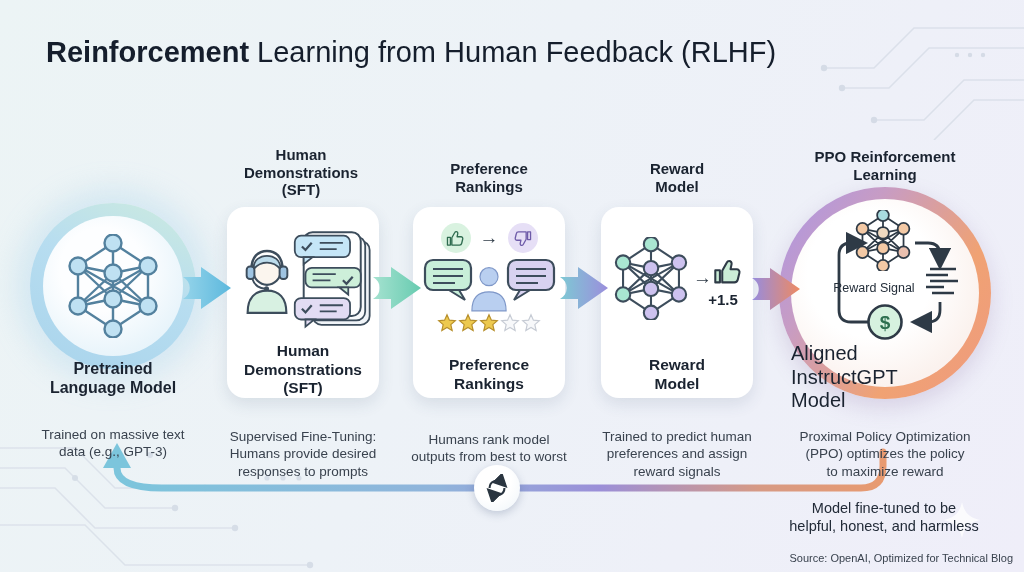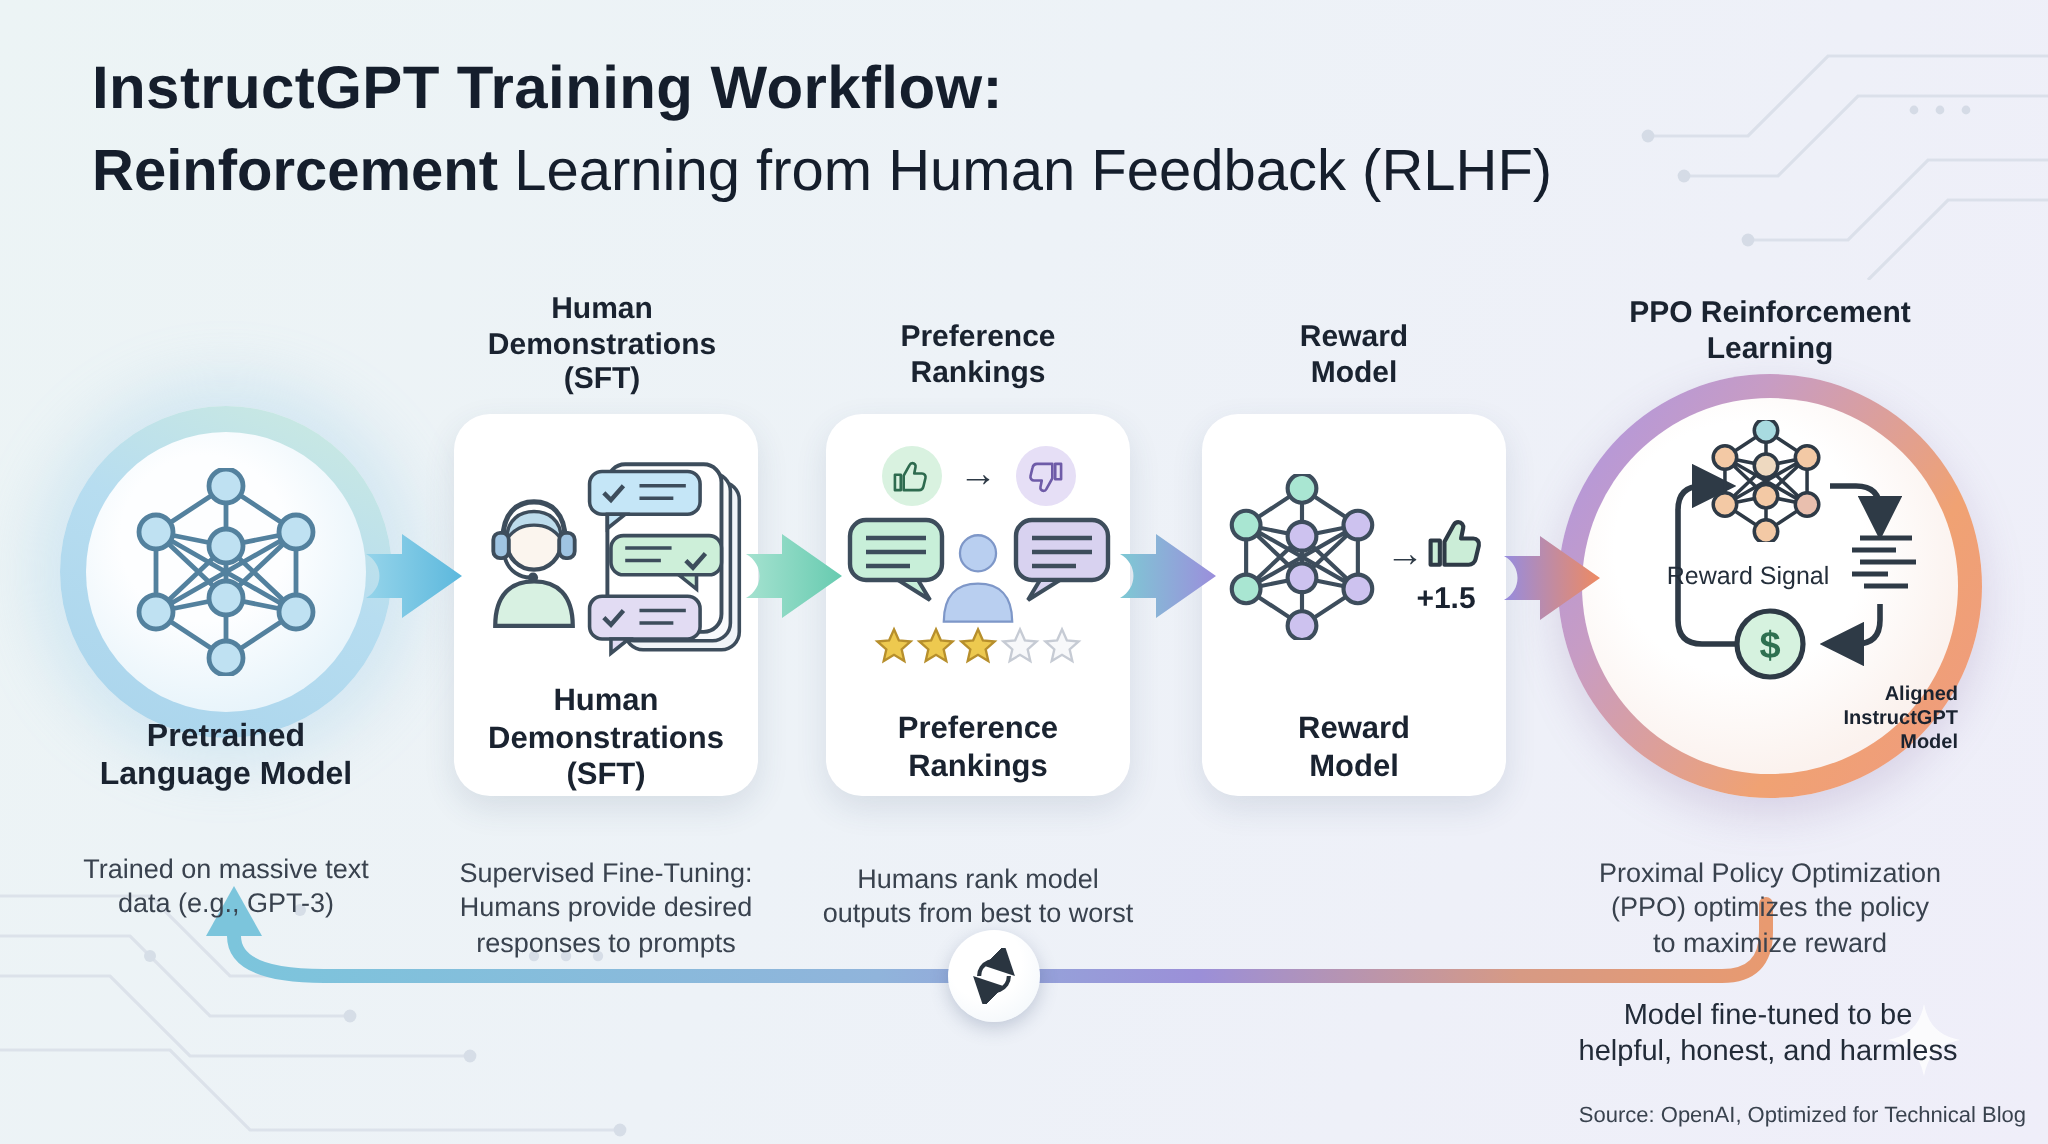--- a/index.html
+++ b/index.html
@@ -49,21 +49,21 @@
   .star.empty path{fill:#f7f8fa;stroke:#c6cbd4;stroke-width:1.4;}
   .rank-text{position:absolute;left:0;top:126px;width:100%;text-align:center;font-size:16px;font-weight:700;color:#1a2330;}
   
   .reward-value{position:absolute;left:96px;top:84px;width:52px;text-align:center;font-size:15px;font-weight:700;color:#1a2330;}
   
   .ppo-ring{left:779px;top:187px;width:212px;height:212px;border-radius:50%;
     background:linear-gradient(125deg,#ab96e6 0%,#c79cc4 30%,#f0a273 68%,#ef9a80 100%);
     box-shadow:0 8px 22px rgba(130,100,160,.22);z-index:2;}
   .ppo-inner{position:absolute;left:12px;top:12px;width:188px;height:188px;border-radius:50%;
     background:radial-gradient(circle at 42% 40%,#ffffff 40%,#fbf2ee 72%,#f4edf6 100%);}
-  .ppo-label{position:absolute;left:0;top:143px;width:100%;text-align:right;font-size:10px;font-weight:700;color:#1a2330;line-height:1.18;}
+  .ppo-label{position:absolute;left:0;top:143px;width:100%;text-align:left;font-size:20px;font-weight:400;color:#1a2330;line-height:1.18;}
   .reward-signal{position:absolute;left:18px;top:82px;width:130px;text-align:center;font-size:12.5px;font-weight:500;color:#242e3a;}
   
   .loop-svg{left:0;top:0;width:1024px;height:572px;z-index:1;pointer-events:none;}
   .refresh-chip{left:474px;top:465px;width:46px;height:46px;border-radius:50%;
     background:radial-gradient(circle at 40% 35%,#ffffff 45%,#eef4f9 100%);
     box-shadow:0 3px 9px rgba(60,80,120,.25);z-index:2;display:flex;align-items:center;justify-content:center;}
   .loop-note{left:760px;top:499px;width:248px;text-align:center;font-size:14.5px;font-weight:500;color:#222b38;line-height:1.25;z-index:2;}
   .source-note{left:760px;top:552px;width:253px;text-align:right;font-size:11px;font-weight:500;color:#39424e;z-index:2;}
   .sparkle{left:944px;top:502px;width:36px;height:36px;opacity:.8;z-index:1;}
 </style>
@@ -98,21 +98,20 @@
     <circle cx="267" cy="48" r="2.6" fill="#b9c2ce"></circle>
       <circle cx="283" cy="48" r="2.6" fill="#b9c2ce"></circle>
       <circle cx="299" cy="48" r="2.6" fill="#b9c2ce"></circle>
   </svg>
 
   <svg class="abs sparkle" viewBox="0 0 34 34">
     <path d="M17,0 C19,10 24,15 34,17 C24,19 19,24 17,34 C15,24 10,19 0,17 C10,15 15,10 17,0 Z" fill="#ffffff"></path>
   </svg>
 
   <div class="abs title-block">
-    <div class="title-line1">InstructGPT Training Workflow:</div>
     <div class="title-line2"><span class="b">Reinforcement</span><span class="r"> Learning from Human Feedback (RLHF)</span></div>
   </div>
 
   <svg class="abs loop-svg" viewBox="0 0 1024 572">
     <defs>
       <linearGradient id="fbgrad" gradientUnits="userSpaceOnUse" x1="117" y1="0" x2="883" y2="0">
         <stop offset="0" stop-color="#7cc5dc"></stop>
           <stop offset="0.42" stop-color="#90b4db"></stop>
         <stop offset="0.63" stop-color="#9b8fd8"></stop>
           <stop offset="0.84" stop-color="#d79a84"></stop>
@@ -292,20 +291,23 @@
         <circle cx="50" cy="95" r="9" fill="#cdc2ef"></circle>
     </svg>
     <span class="arrow-glyph" style="position:absolute;left:92px;top:60px;">→</span>
     <svg style="position:absolute;left:112px;top:50px;" width="30" height="30" viewBox="0 0 26 26">
       <path d="M2,11.5 h4 V22 H2 Z M8,22 V12 L12,4.8 c.4-.8 1.2-1.3 2-1.3 1.4,0 2.4,1.3 2.1,2.7 L15.2,10.6 h5.3 c1.6,0 2.8,1.5 2.4,3.1 l-1.4,5.8 c-.3,1.4 -1.6,2.5 -3,2.5 Z" fill="#cbedd7" stroke="#2e3a46" stroke-width="1.8" stroke-linejoin="round"></path>
     </svg>
     <div class="reward-value">+1.5</div>
     <div class="card-label pre" style="top:149px;">Reward
 Model</div>
   </div>
+  <div class="abs pre stage-desc" style="left:582px;top:407px;width:190px;">Trained to predict human
+preferences and assign
+reward signals</div>
 
   <svg class="abs flow-arrow" style="left:750px;top:266px;z-index:3;" viewBox="0 0 52 46">
     <defs>
         <linearGradient id="a4" x1="0" y1="0" x2="1" y2="0">
           <stop offset="0" stop-color="#968cdf"></stop>
           <stop offset="1" stop-color="#ee8a62"></stop>
         </linearGradient>
       </defs>
     <path d="M2,12 C11,17 11,29 2,34 L20,34 L20,44 L50,23 L20,2 L20,12 Z" fill="url(#a4)"></path>
   </svg>

